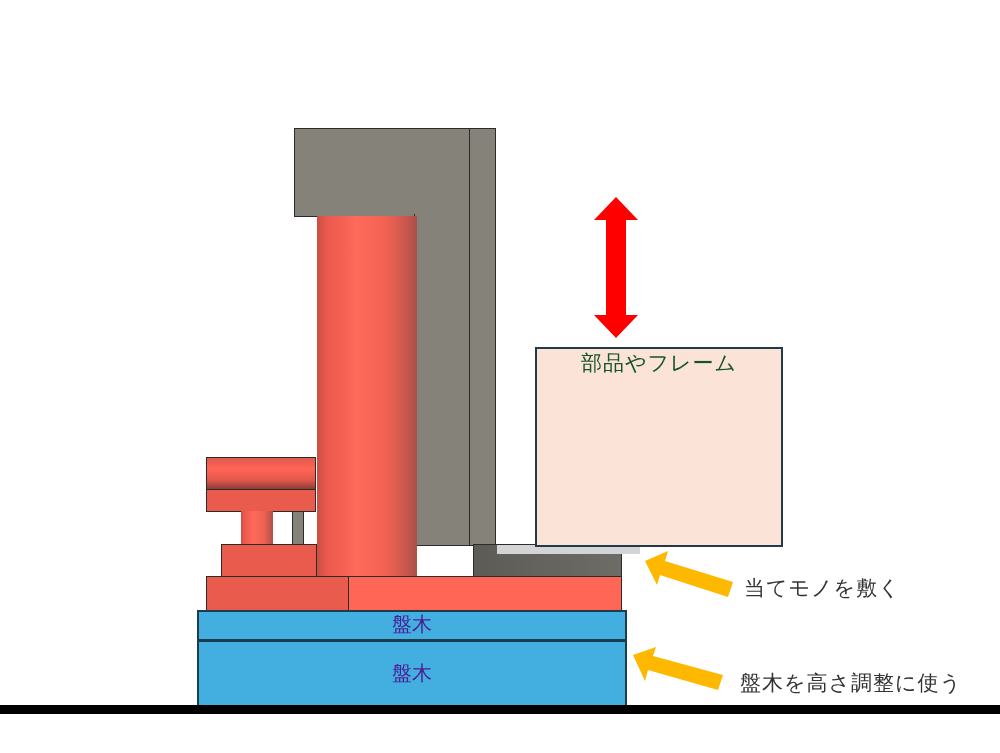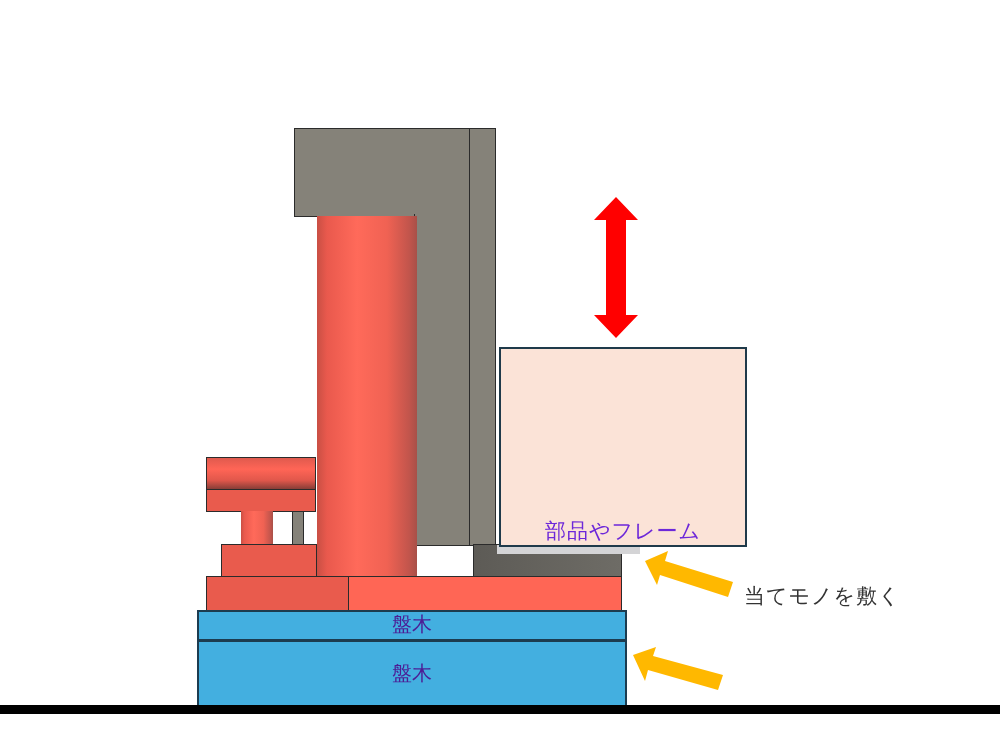--- a/index.html
+++ b/index.html
@@ -5,22 +5,22 @@
   html, body { margin:0; padding:0; background:#ffffff; }
   #canvas { position:relative; width:1000px; height:753px; overflow:hidden; background:#ffffff; font-family:"DejaVu Sans", sans-serif; }
   .shape { position:absolute; box-sizing:border-box; border:1.5px solid #2b2b2b; }
   .gray { background:#858279; }
   .gray-dark { background:linear-gradient(90deg,#5d5b56,#6e6c66); }
   .red-flat { background:#ff6655; }
   .red-dark { background:#e95b4d; }
   .cyl-v { background:linear-gradient(90deg,#c94f44 0%,#e9594d 10%,#ff6a5a 40%,#f06253 70%,#c2554c 92%,#a85048 100%); border:none; }
   .cyl-h { background:linear-gradient(180deg,#e05a4e 0%,#ff6556 35%,#e0574b 70%,#7e3a34 100%); }
   .wood { background:#43afe0; border:2px solid #1c3c50; display:flex; align-items:center; justify-content:center; color:#4c1d95; font-size:20px; }
-  .part { background:#fbe3d7; border:2px solid #1f3a4a; display:flex; align-items:flex-end; justify-content:center; color:#6d28d9; font-size:21px; letter-spacing:1px; }
-  .label { position:absolute; font-size:21px; color:#333; letter-spacing:1px; white-space:nowrap;margin-top:8px; }
+  .part { background:#fbe3d7; border:2px solid #1f3a4a; display:flex; align-items:flex-start; justify-content:center; color:#14532d; font-size:21px; letter-spacing:1px;margin-left:36px; }
+  .label { position:absolute; font-size:21px; color:#333; letter-spacing:1px; white-space:nowrap; }
   svg.ov { position:absolute; left:0; top:0; }
 </style>
 </head>
 <body>
 
 <div id="canvas">
 
   <div class="shape gray" style="left:294px;top:128px;width:177px;height:89px;"></div>
   <div class="shape gray" style="left:414px;top:214px;width:57px;height:332px;border-top:none;"></div>
   <div class="shape gray" style="left:469px;top:128px;width:27px;height:418px;"></div>
@@ -58,13 +58,14 @@
     </g>
     <g>
       <polygon points="645,561 668,551 665,561 733,582 728,597 660,575 657,585" fill="#ffb800"></polygon>
     </g>
     <g>
       <polygon points="633,655 656,647 653,656 723,675 718,690 648,670 645,681" fill="#ffb800"></polygon>
     </g>
   </svg>
 
   <div class="label" style="left:744px;top:574px;">当てモノを敷く</div>
+  <div class="label" style="left:740px;top:669px;">盤木を高さ調整に使う</div>
 </div>
 
 </body></html>

